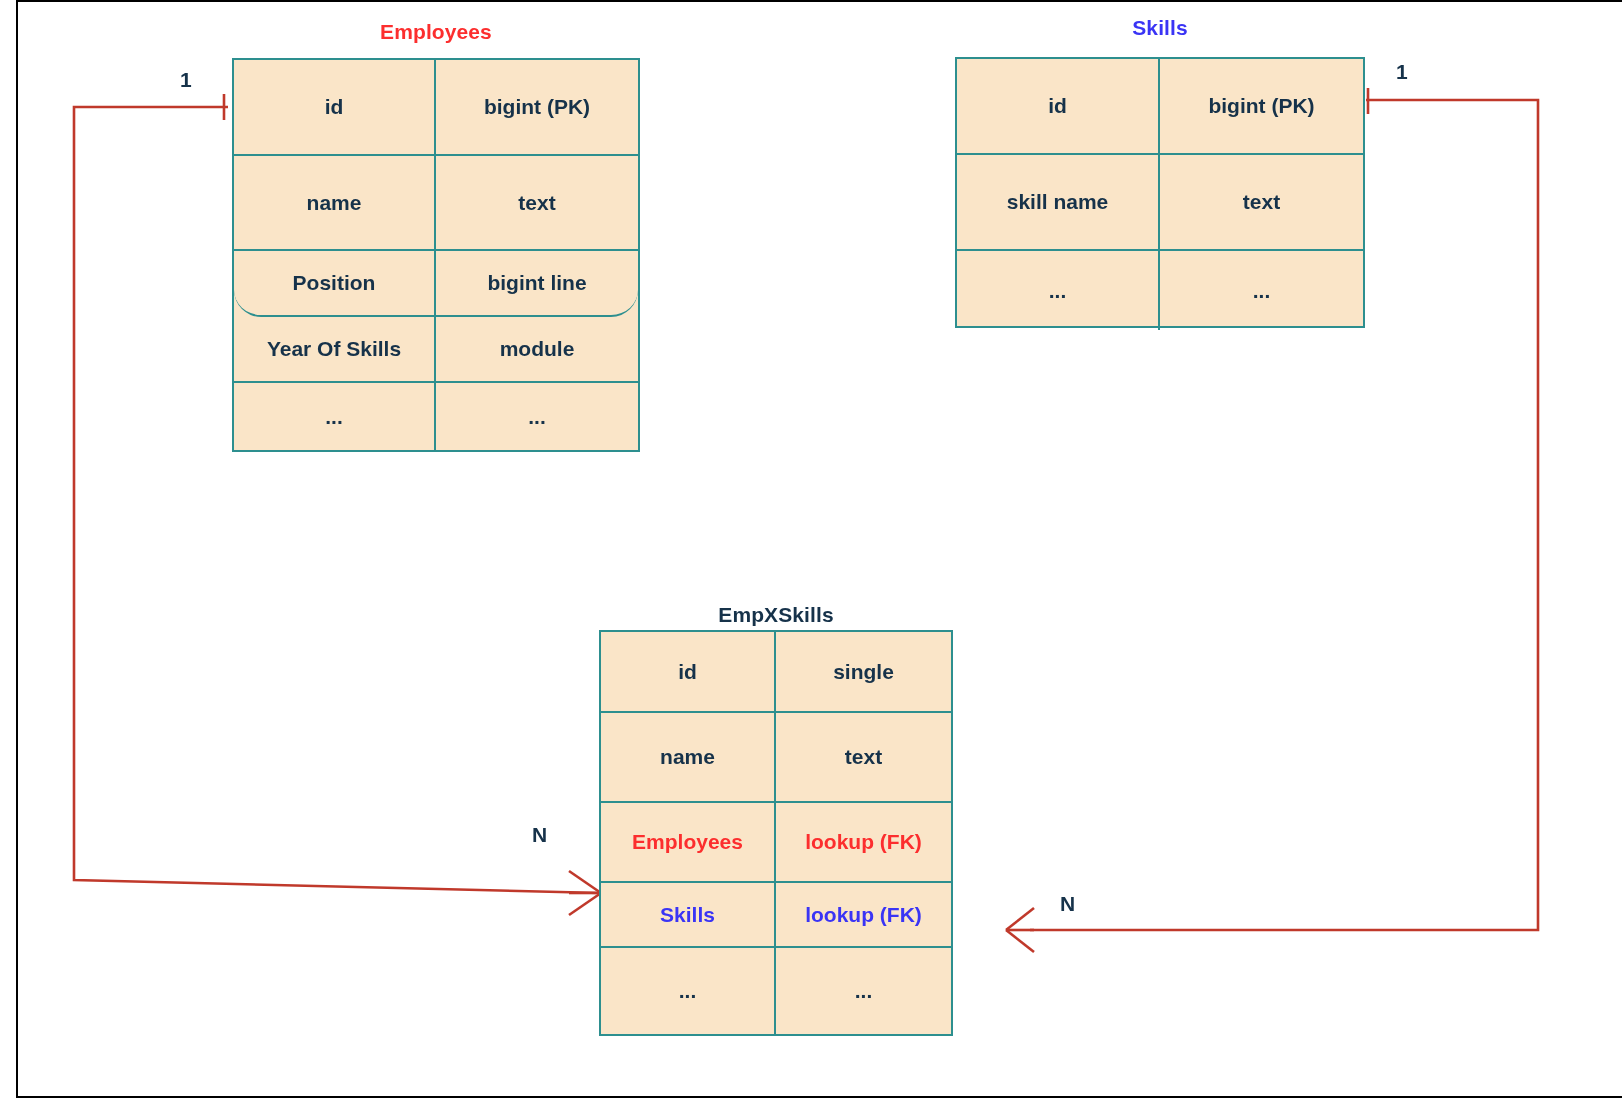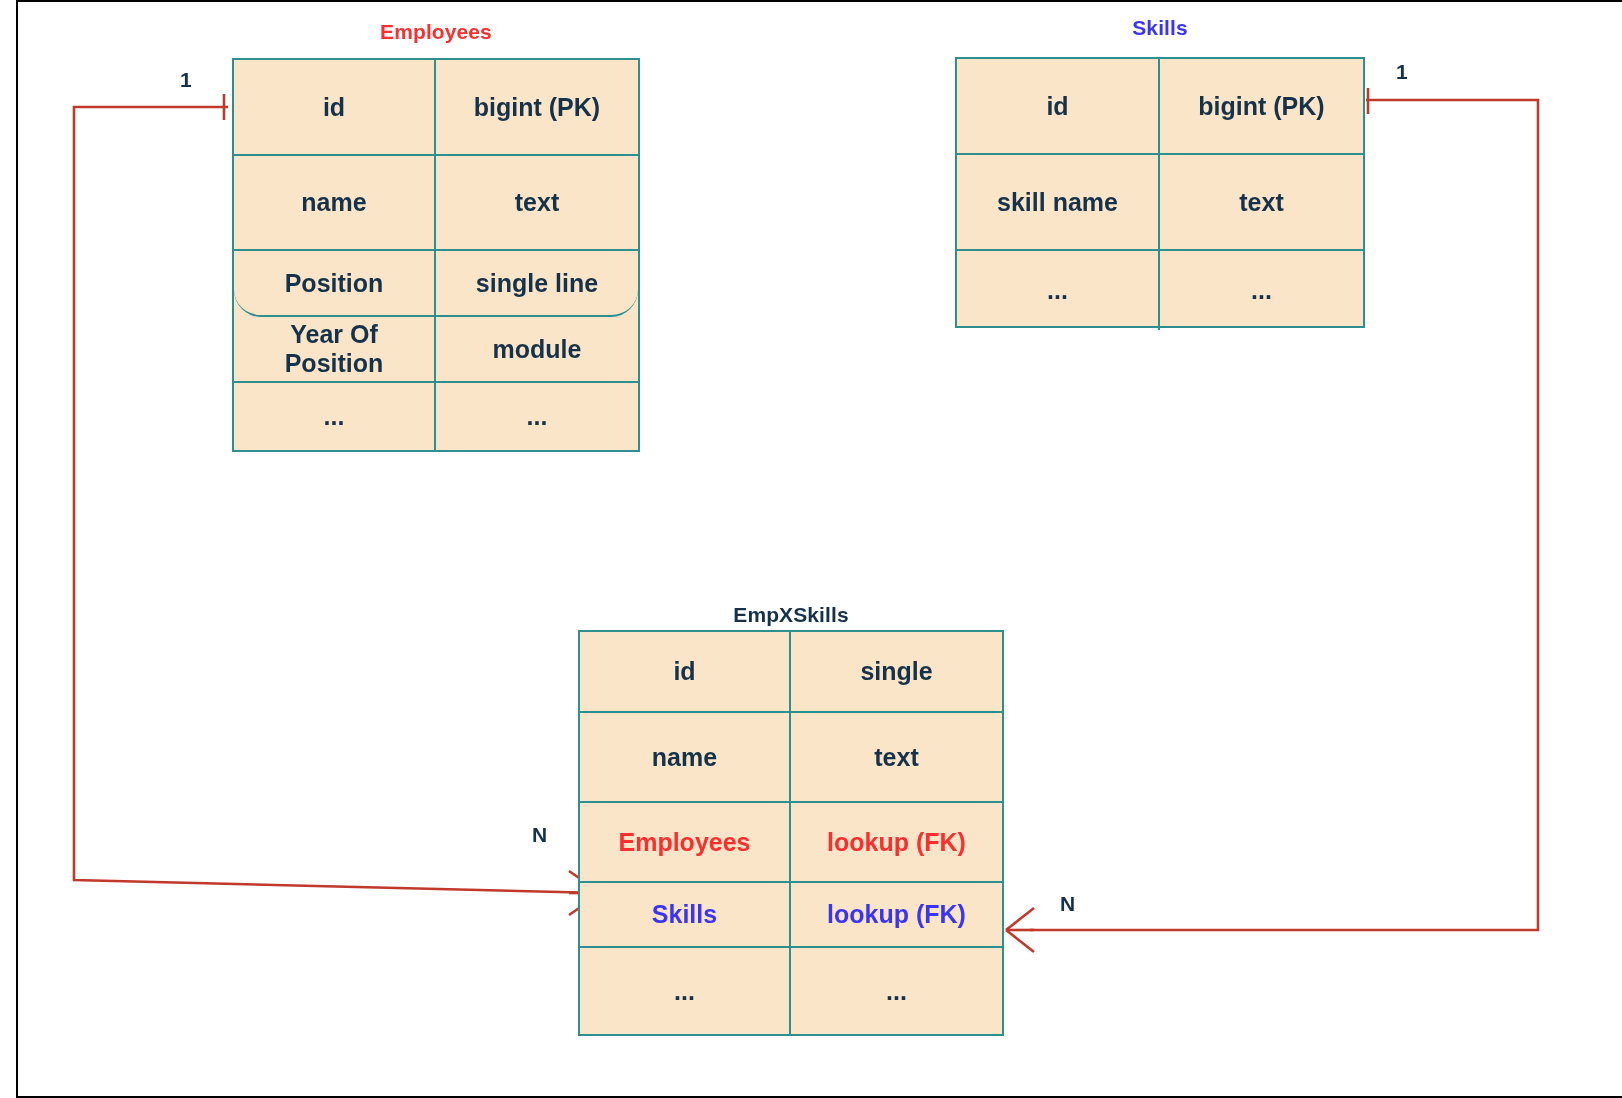--- a/index.html
+++ b/index.html
@@ -55,21 +55,21 @@
     box-sizing: border-box;
     border-bottom: 2px solid #2d8f8f;
   }
   .erow:last-child { border-bottom: none; }
   .ecell {
     flex: 0 0 50%;
     display: flex;
     align-items: center;
     justify-content: center;
     box-sizing: border-box;
-    font-size: 25px;
+    font-size: 21px;
     font-weight: bold;
     color: #16324a;
     text-align: center;
     padding: 0 4px;
   }
   .ecell.left {
     border-right: 2px solid #2d8f8f;
   }
 
   
@@ -115,24 +115,24 @@
       <div class="erow" style="height:96px;">
         <div class="ecell left">id</div>
         <div class="ecell">bigint (PK)</div>
       </div>
       <div class="erow" style="height:95px;">
         <div class="ecell left">name</div>
         <div class="ecell">text</div>
       </div>
       <div class="erow" style="height:66px;border-radius:27px;">
         <div class="ecell left">Position</div>
-        <div class="ecell">single line</div>
+        <div class="ecell">bigint line</div>
       </div>
       <div class="erow" style="height:66px;">
-        <div class="ecell left">Year Of Position</div>
+        <div class="ecell left">Year Of Skills</div>
         <div class="ecell">module</div>
       </div>
       <div class="erow" style="height:67px;">
         <div class="ecell left">...</div>
         <div class="ecell">...</div>
       </div>
     </div>
   </div>
 
   <div class="entity" style="left:937px; top:14px; width:410px; height:300px;">
@@ -146,21 +146,21 @@
         <div class="ecell left">skill name</div>
         <div class="ecell">text</div>
       </div>
       <div class="erow" style="height:79px;">
         <div class="ecell left">...</div>
         <div class="ecell">...</div>
       </div>
     </div>
   </div>
 
-  <div class="entity" style="left:560px; top:576px; width:426px; height:458px;">
+  <div class="entity" style="left:581px; top:576px; width:354px; height:458px;">
     <div class="entity-title" style="top:0; color:#16324a;">
       <span>EmpXSkills</span><br>
       <span>(linking module)</span>
     </div>
     <div class="entity-grid" style="top:52px; height:406px;">
       <div class="erow" style="height:81px;">
         <div class="ecell left">id</div>
         <div class="ecell">single</div>
       </div>
       <div class="erow" style="height:90px;">

